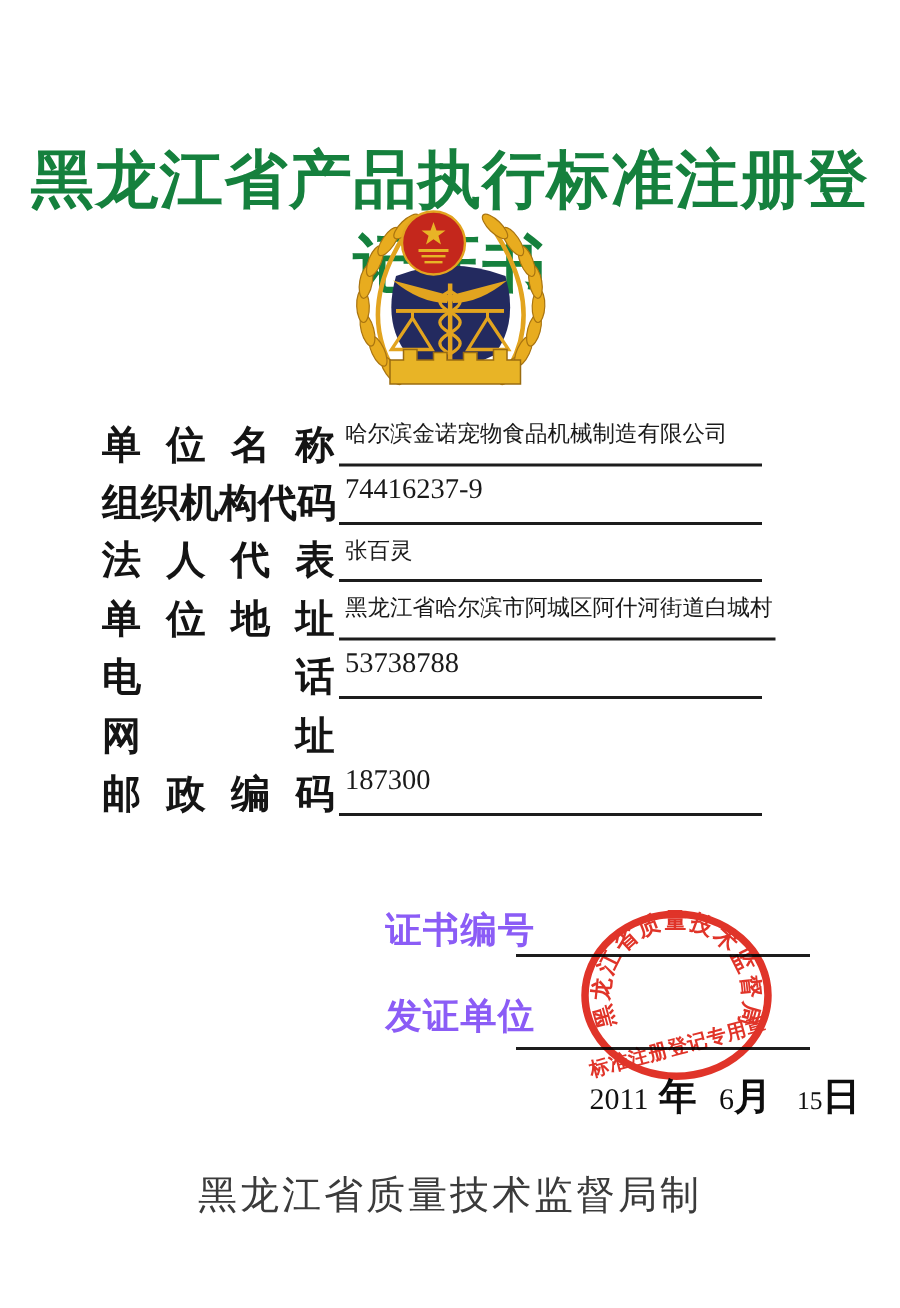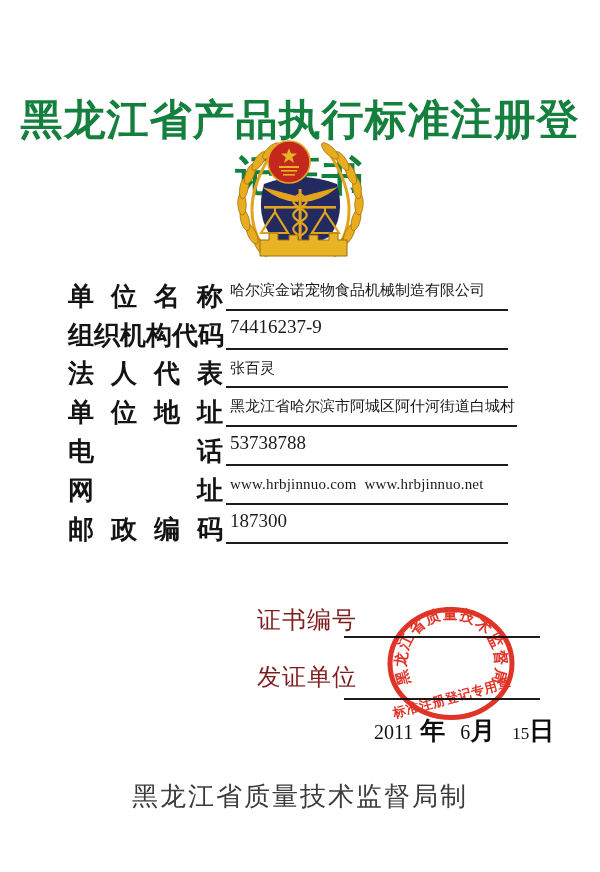--- a/index.html
+++ b/index.html
@@ -34,36 +34,36 @@
     flex:1;margin-left:3px;
     border-bottom:2px solid #1c1c1c;
     font-size:15px;line-height:1.45;
     padding:0 2px 7px 4px;
     white-space:pre;color:#1a1a1a;
   }
   .fvalue--num{font-size:19px;}
   .fvalue--url{font-size:15px;letter-spacing:.2px;}
   
   .blabel{
-    position:absolute;font-size:24px;font-weight:400;
-    letter-spacing:1px;color:#7f1d1d;
+    position:absolute;font-size:24px;font-weight:700;
+    letter-spacing:1px;color:#8b5cf6;
   }
   .cert-no-label{left:257px;top:604px;}
   .issuer-label{left:257px;top:661px;}
   .issuer-value{
     position:absolute;left:391px;top:660px;
     font-size:23px;font-weight:700;letter-spacing:2px;color:#141414;
   }
   .bline{position:absolute;height:0;border-top:2px solid #1c1c1c;width:196px;left:344px;}
   .cert-no-line{top:636px;}
   .issuer-line{top:698px;}
   .cert-no-value{position:absolute;left:350px;top:612px;font-size:17px;min-width:10px;}
   
   .dateline{
-    position:absolute;left:374px;top:714px;
+    position:absolute;left:393px;top:714px;
     display:flex;align-items:baseline;
   }
   .dnum{font-size:20px;color:#111;}
   .dnum.sm{font-size:17px;}
   .dunit{font-size:25px;font-weight:700;color:#0d0d0d;}
   .g1{margin-left:7px;}
   .g2{margin-left:15px;}
   .g3{margin-left:17px;}
   
   .seal{
@@ -182,21 +182,20 @@
           <span>电</span>
           <span>话</span>
         </div>
       <div class="fvalue fvalue--num">53738788</div>
     </div>
     <div class="frow">
       <div class="flabel">
           <span>网</span>
           <span>址</span>
         </div>
-      <div class="fvalue fvalue--url">www.hrbjinnuo.com  www.hrbjinnuo.net</div>
     </div>
     <div class="frow">
       <div class="flabel">
           <span>邮</span>
           <span>政</span>
           <span>编</span>
           <span>码</span>
         </div>
       <div class="fvalue fvalue--num">187300</div>
     </div>

